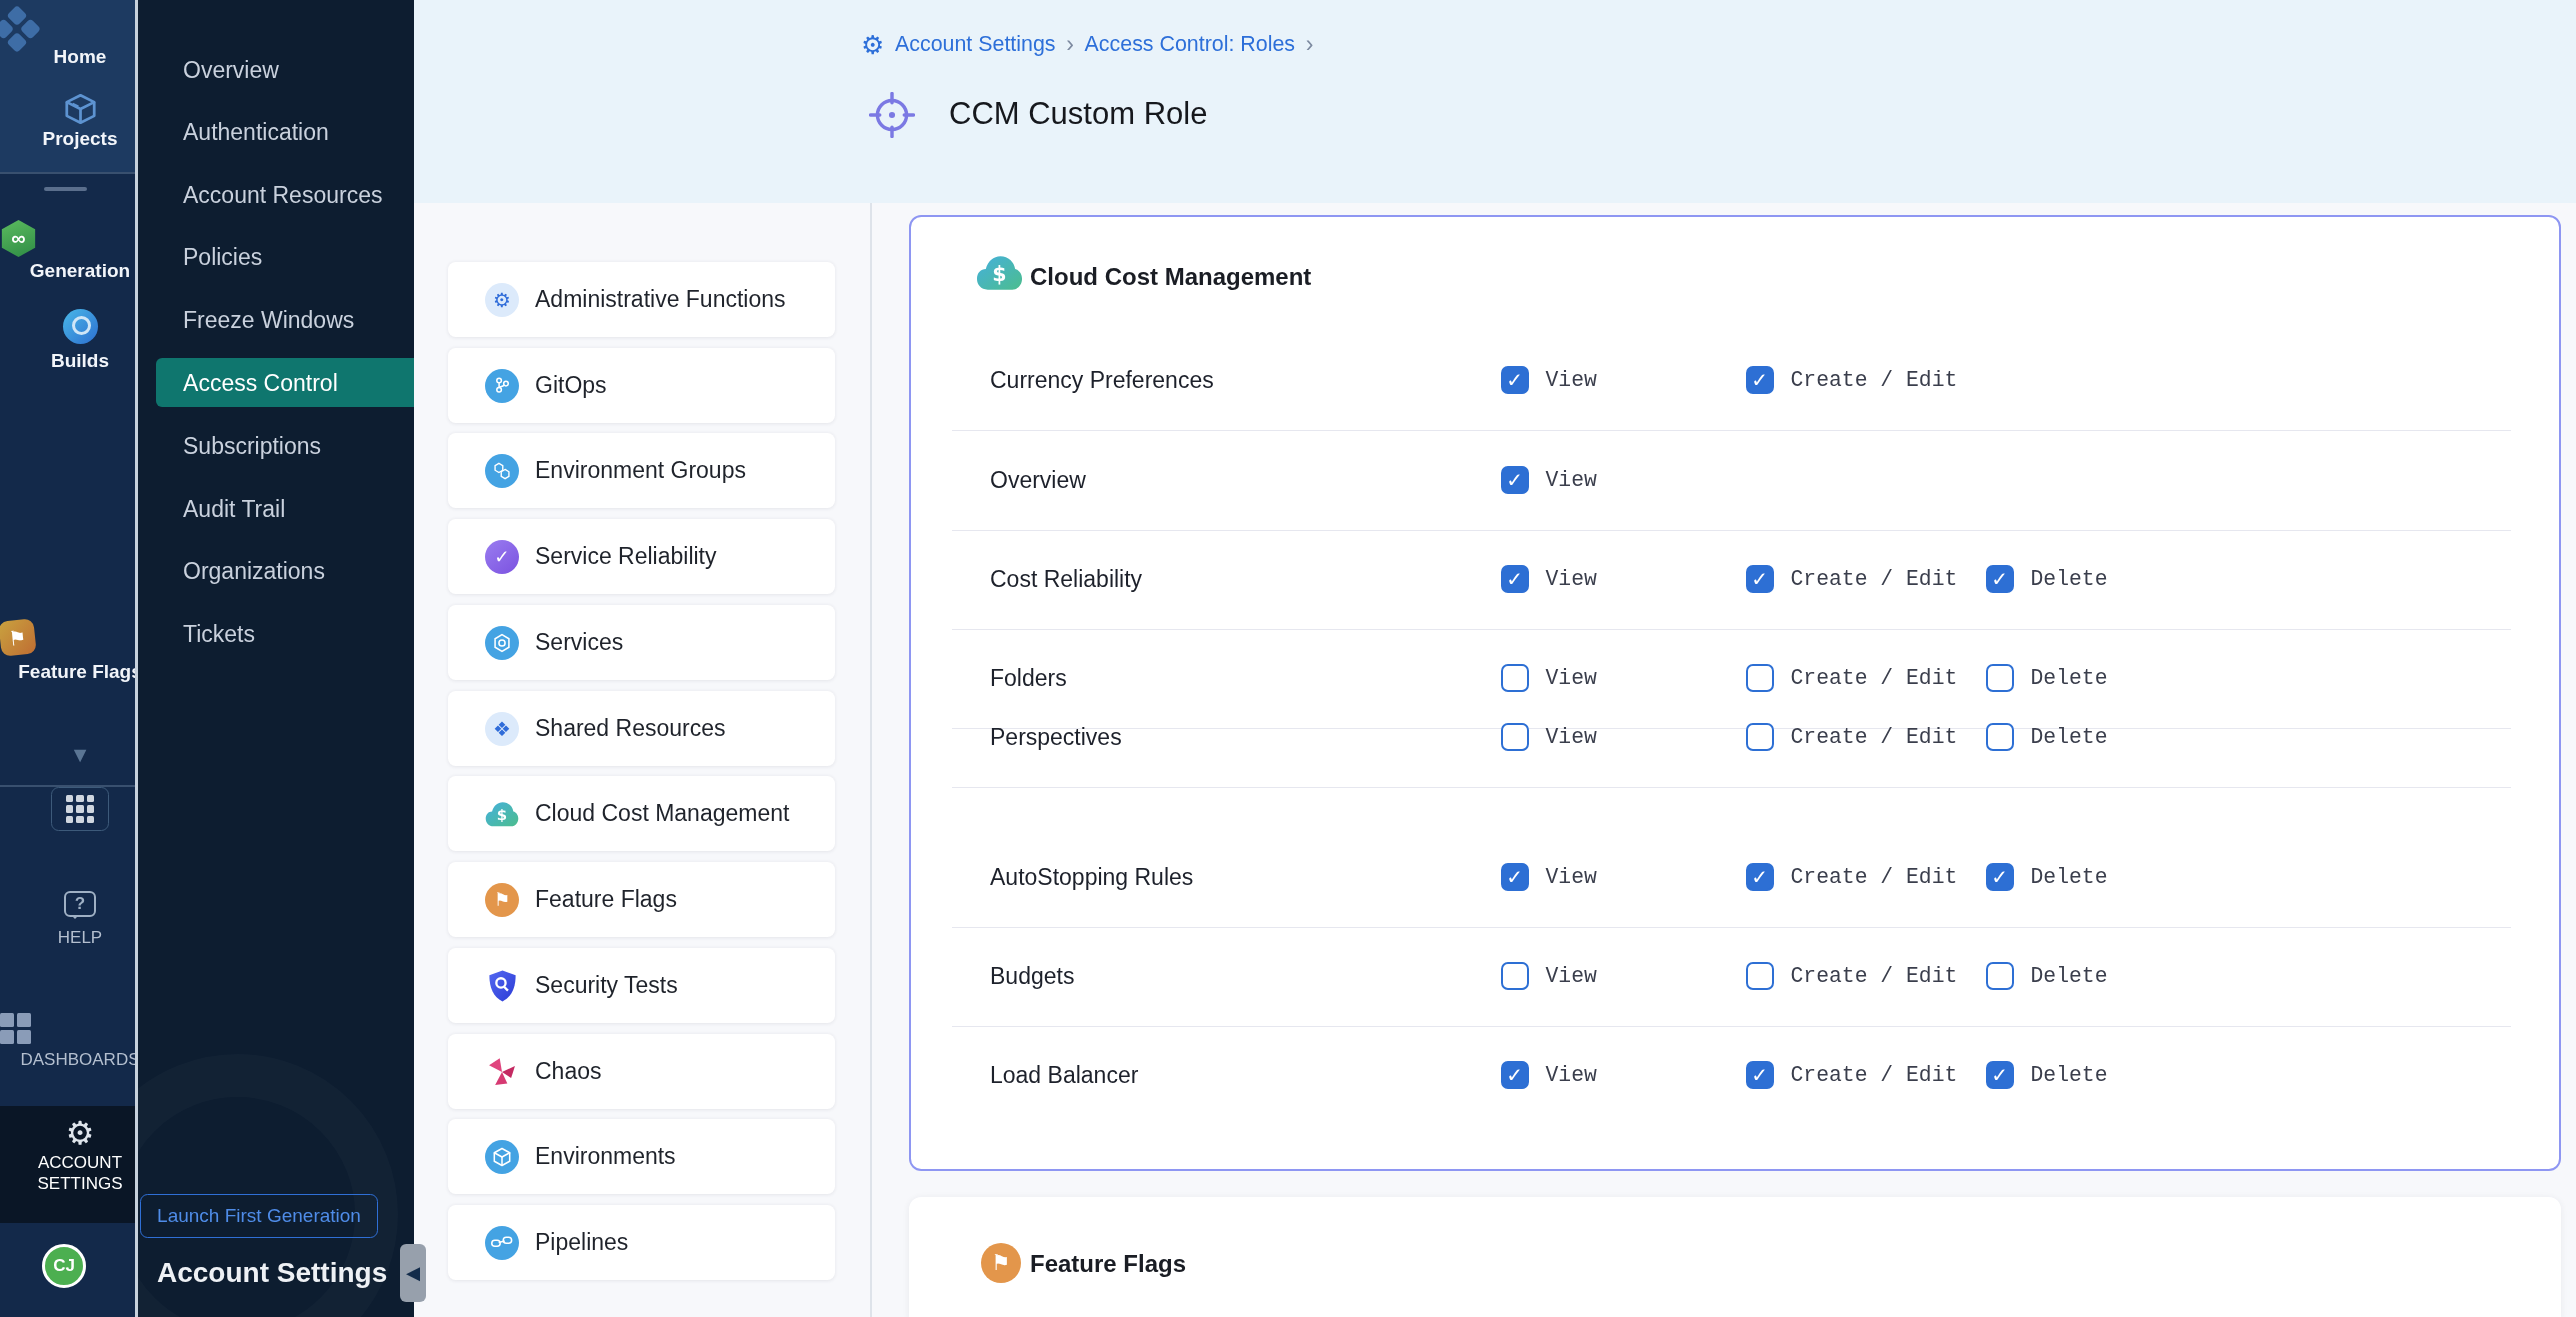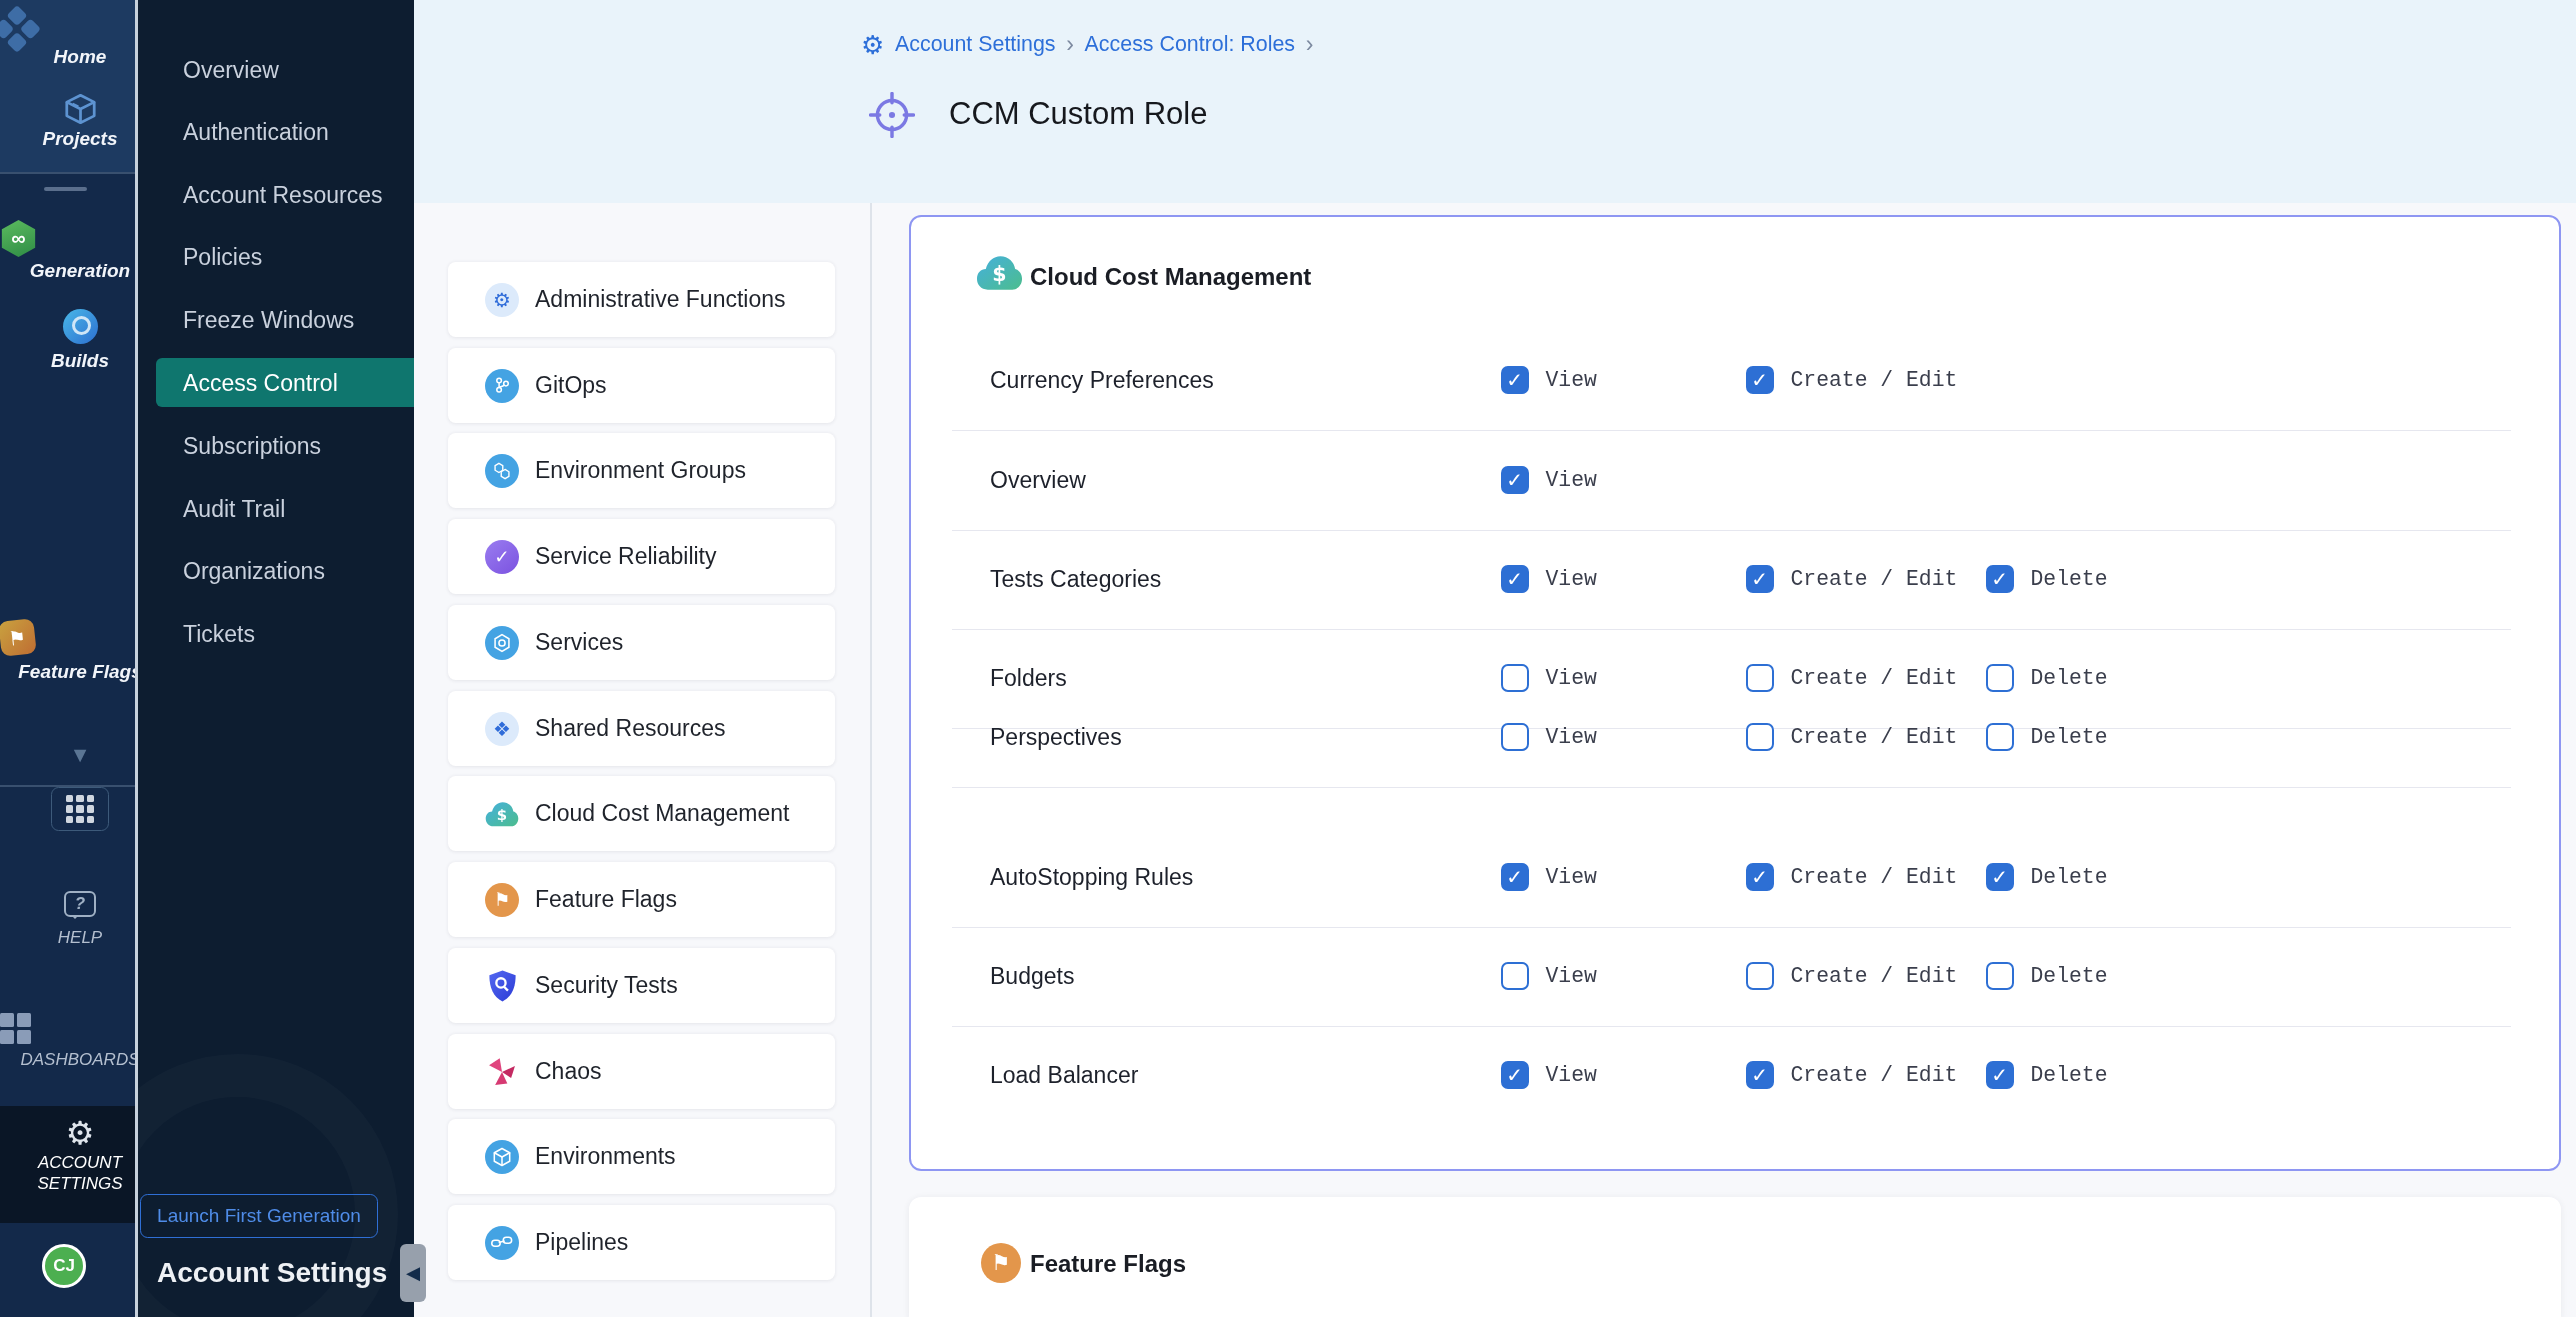--- a/index.html
+++ b/index.html
@@ -4,21 +4,21 @@
 <style>
   * { margin:0; padding:0; box-sizing:border-box; }
   html,body { width:2576px; height:1318px; overflow:hidden;
     font-family:"Liberation Sans","DejaVu Sans",sans-serif; background:#f7f8fb; }
   .abs { position:absolute; }
 
   
   #rail { left:0; top:0; width:135px; height:1318px; background:#13294a; }
   #rail-top { left:0; top:0; width:135px; height:172px; background:#1d3a61; }
   #rail-edge { left:135px; top:0; width:3.1px; height:1318px; background:#c7d1dc; }
-  .rail-item { width:160px; text-align:center; color:#eef2f8;font-style:italic; }
+  .rail-item { width:160px; text-align:center; color:#eef2f8; }
   .rail-label { display:block; font-size:19px; font-weight:bold; color:#f2f5fa; }
   .rail-label.dim { font-size:17px; font-weight:400; color:#b4bfcf; }
   .ric { display:inline-block; }
 
   
   .home-logo { width:34px; height:34px; transform:rotate(45deg); display:grid;
     grid-template-columns:1fr 1fr; gap:3.8px; }
   .home-logo span { background:#3e6da6; border-radius:3.8px; }
   
   .hex { width:37px; height:37px; display:flex; align-items:center; justify-content:center;
@@ -422,21 +422,21 @@
   <span class="perm c0">
       <span class="cb checked">
         <span class="tick">✓</span>
       </span>
       <span class="perm-label">View</span>
     </span>
   <span class="sep"></span>
 </div>
 
 <div class="prow" style="top:531px;">
-  <span class="prow-label">Tests Categories</span>
+  <span class="prow-label">Cost Reliability</span>
   <span class="perm c0">
       <span class="cb checked">
         <span class="tick">✓</span>
       </span>
       <span class="perm-label">View</span>
     </span>
   <span class="perm c1">
       <span class="cb checked">
         <span class="tick">✓</span>
       </span>

